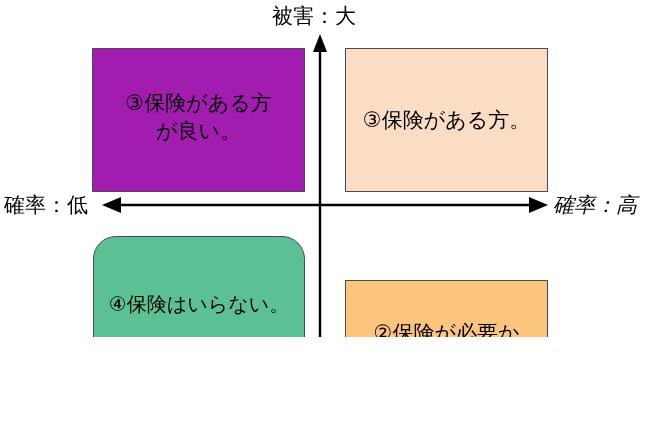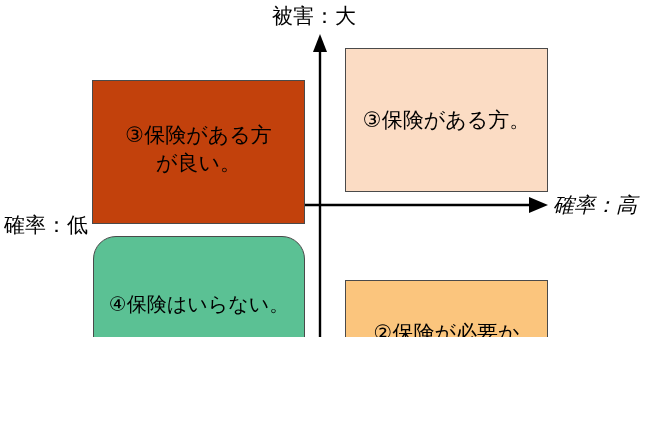--- a/index.html
+++ b/index.html
@@ -23,21 +23,21 @@
   .axis-label {
     position: absolute;
     font-size: 21px;
     line-height: 1;
     color: #000000;
     white-space: nowrap;
     letter-spacing: 0px;
   }
   #label-top    { left: 272px; top: 6px; }
   #label-bottom { left: 272px; top: 411px; }
-  #label-left   { left: 4px;  top: 195px; margin-top: 20px; }
+  #label-left   { left: 4px;  top: 195px; }
   #label-right  { left: 553px; top: 195px; font-style: italic; }
 
   
   #axes {
     position: absolute;
     left: 0;
     top: 0;
     width: 653px;
     height: 441px;
     pointer-events: none;
@@ -109,21 +109,21 @@
     <polygon points="548,205 529,197 529,213" fill="#000000"></polygon>
   </svg>
 
   <div class="axis-label" id="label-top">被害：大</div>
 
 
   <div class="axis-label" id="label-left">確率：低</div>
 
   <div class="axis-label" id="label-right">確率：高</div>
 
-  <div class="quad" id="quad-tl" style="background-color: #c2410c; border-color: rgb(74, 74, 74); margin-top: 32px;">
+  <div class="quad" id="quad-tl" style="background-color: #a21caf; border-color: rgb(74, 74, 74);">
     <span class="quad-text">③保険がある方
 が良い。</span>
   </div>
 
   <div class="quad" id="quad-tr" style="background-color: rgb(251, 220, 196); border-color: rgb(74, 74, 74);">
     <span class="quad-text">③保険がある方。</span>
   </div>
 
   <div class="quad" id="quad-bl" style="background-color: rgb(91, 193, 148); border-color: rgb(74, 74, 74);">
     <span class="quad-text">④保険はいらない。</span>

